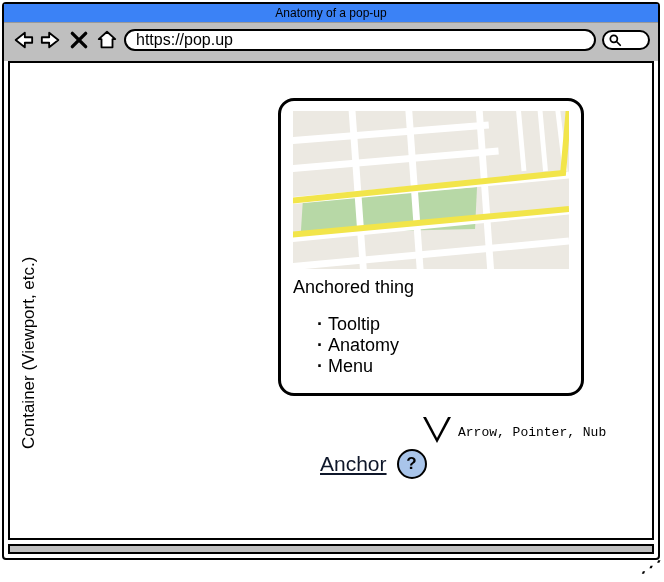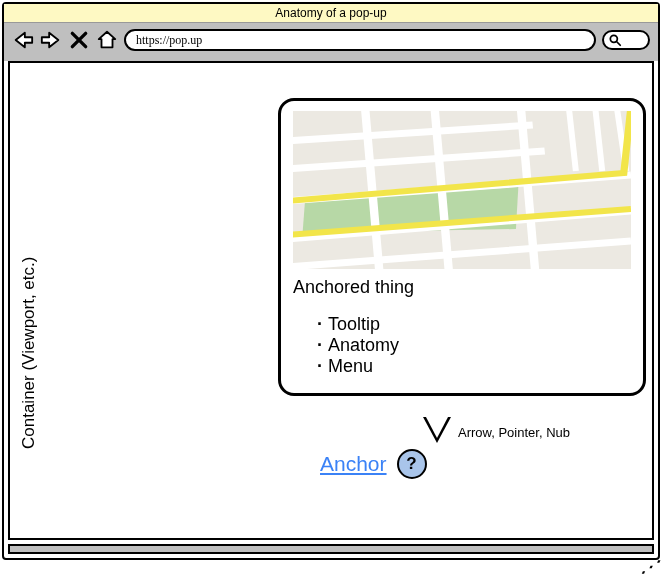--- a/index.html
+++ b/index.html
@@ -14,21 +14,21 @@
   .browser-frame {
     position: absolute;
     top: 2px; left: 2px; right: 4px;
     height: 558px;
     border: 2px solid #000;
     border-radius: 4px;
     display: flex;
     flex-direction: column;
   }
   .title-bar {
-    background: #fef9c3;
+    background: #3b82f6;
     text-align: center;
     font-size: 12px;
     padding: 2px 0;
     border-bottom: 1px solid #999;
   }
   .toolbar {
     background: #bfbfbf;
     display: flex;
     align-items: center;
     gap: 6px;
@@ -42,23 +42,23 @@
     font-weight: bold;
     cursor: pointer;
   }
   .url-bar {
     flex: 1;
     background: #fff;
     border: 2px solid #000;
     border-radius: 12px;
     height: 22px;
     padding: 0 10px;
-    font-size: 12px;
+    font-size: 16px;
     line-height: 18px;
-    font-family: Liberation Serif, serif;
+    font-family: Liberation Sans, sans-serif;
   }
   .search-pill {
     width: 48px; height: 20px;
     border: 2px solid #000;
     border-radius: 12px;
     background: #fff;
     display: inline-flex;
     align-items: center;
     padding-left: 4px;
   }
@@ -77,21 +77,21 @@
     transform-origin: center;
     white-space: nowrap;
     font-size: 17px;
     width: 250px;
     margin-left: -110px;
   }
   .popup {
     position: absolute;
     top: 35px;
     left: 268px;
-    width: 368px;
+    width: 306px;
     background: #fff;
     border: 3px solid #000;
     border-radius: 16px;
     padding: 10px 12px 16px 12px;
   }
   .map {
     width: 100%;
     height: 158px;
     background: #ece9e2;
     position: relative;
@@ -135,31 +135,32 @@
     border-left: 11px solid transparent;
     border-right: 11px solid transparent;
     border-top: 21px solid #fff;
     top: 0; left: 3px;
   }
   .arrow-label {
     position: absolute;
     top: 362px;
     left: 448px;
     font-size: 13px;
+    font-family: Liberation Mono, monospace;
   }
   .anchor-row {
     position: absolute;
     top: 386px;
     left: 310px;
     display: flex;
     align-items: center;
     gap: 10px;
   }
   .anchor-link {
-    color: #3b82f6;
+    color: #0f172a;
     text-decoration: underline;
     font-size: 21px;
     cursor: pointer;
   }
   .help-bubble {
     width: 30px; height: 30px;
     border: 2px solid #000;
     border-radius: 50%;
     background: #a9c5ea;
     display: inline-flex;

